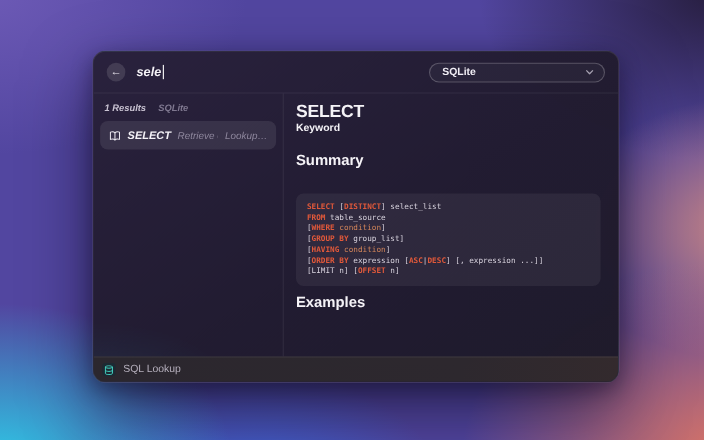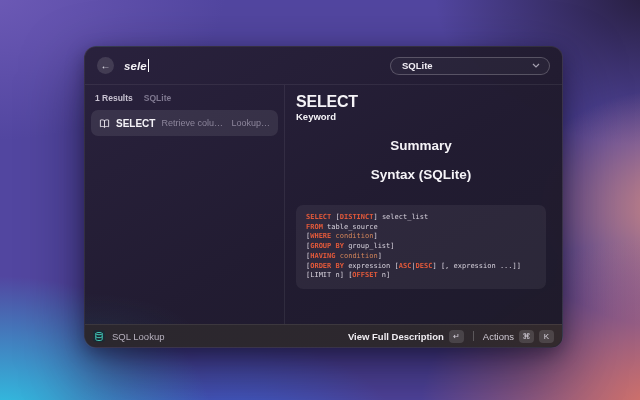--- a/index.html
+++ b/index.html
@@ -43,60 +43,60 @@
   .pill {
     flex:none; width:160px; height:18px; border-radius:10px;
     border:1px solid rgba(255,255,255,0.22); background:rgba(255,255,255,0.03);
     display:flex; align-items:center; justify-content:space-between; padding:0 9px 0 11px; cursor:pointer;
   }
   .pill .pv { font-size:9.5px; font-weight:700; color:#f1eef5; }
   .pill svg { opacity:0.75; }
 
   
   .body { flex:1; min-height:0; display:flex; }
-  .sidebar { flex:none; width:200px; border-right:1px solid rgba(255,255,255,0.07); padding:8px 6px; }
+  .sidebar { flex:none; width:173px; border-right:1px solid rgba(255,255,255,0.07); padding:8px 6px;font-style:italic; }
   .side-head { display:flex; gap:11px; margin:0 0 7px 4px; }
   .side-head .c1 { font-size:8.5px; font-weight:700; color:#c9c3d2; }
   .side-head .c2 { font-size:8.5px; font-weight:700; color:#7f7890; }
   .result-item {
     height:26px; border-radius:7px; display:flex; align-items:center; gap:6px;
     padding:0 8px; cursor:pointer;
   }
   .result-item.selected { background:rgba(255,255,255,0.085); }
   .result-item .ic { flex:none; display:flex; }
   .ri-title { font-size:10px; font-weight:700; color:#f4f2f7; white-space:nowrap; }
   .ri-sub, .ri-type { font-size:9px; color:#8d869c; white-space:nowrap; overflow:hidden; }
   .ri-sub { flex:1; min-width:0; }
   .ri-type { flex:none; }
 
   
   .main { flex:1; min-width:0; padding:6px 16px 0 11px; overflow:hidden; }
   .main h1 { font-size:16px; font-weight:700; letter-spacing:-0.2px; line-height:18px; margin-top:2px; }
   .type-label { font-size:9.5px; font-weight:700; margin-top:0; }
-  .main h2 { font-size:13.5px; font-weight:700; line-height:16px;text-align:center; }
+  .main h2 { font-size:13.5px; font-weight:700; line-height:16px; }
   .h-summary { margin-top:16px; }
   .summary-text { font-size:10px; color:#d9d4e0; line-height:13px; margin-top:5px; }
   .h-syntax { margin-top:13px; }
   .code {
     margin-top:22px; background:rgba(255,255,255,0.06); border-radius:7px;
     padding:8px 10px; font-family:"DejaVu Sans Mono", monospace;
     font-size:7px; line-height:9.7px; color:#d8d3de; white-space:pre;
   }
   .tok-k { color:var(--kw,#e2593a); font-weight:700; }
   .tok-a { color:var(--kw2,#d2855a); }
   .tok-p { color:#d8d3de; }
   .h-examples { margin-top:7px; }
 
   
   .footer {
     flex:none; height:23px; border-top:1px solid rgba(255,255,255,0.08);
     background:linear-gradient(90deg, #2b272e 0%, #2d282e 70%, #332a2d 100%);
     display:flex; align-items:center; padding:0 8px;
   }
-  .app { display:flex; align-items:center; gap:7px; flex:1; }
+  .app { display:flex; align-items:flex-start; gap:7px; flex:1; }
   .app-icon {
     width:12px; height:12px; border-radius:3px; background:#1c2a33;
     display:flex; align-items:center; justify-content:center;
   }
   .app-name { font-size:9.5px; color:#b6b0bd; }
   .foot-actions { display:flex; align-items:center; gap:5px; }
   .fa-label { font-size:9.5px; font-weight:700; color:#f0edf2; cursor:pointer; }
   .fa-label.dim { color:#cfcad4; font-weight:400; }
   .key {
     min-width:15px; height:13px; padding:0 3px; border-radius:4px;
@@ -146,43 +146,35 @@
           <span class="ri-type">Lookup…</span>
         </div>
       </div>
 
       <div class="main">
         <h1>SELECT</h1>
         <div class="type-label">Keyword</div>
 
         <h2 class="h-summary">Summary</h2>
 
-        <h2 class="h-syntax">Syntax (SQLite)</h2>
         <div class="code" id="syntax-code"><div class="code-line"><span class="tok-k">SELECT</span><span class="tok-p"> [</span><span class="tok-k">DISTINCT</span><span class="tok-p">] select_list</span></div><div class="code-line"><span class="tok-k">FROM</span><span class="tok-p"> table_source</span></div><div class="code-line"><span class="tok-p">[</span><span class="tok-k">WHERE</span><span class="tok-p"> </span><span class="tok-a">condition</span><span class="tok-p">]</span></div><div class="code-line"><span class="tok-p">[</span><span class="tok-k">GROUP BY</span><span class="tok-p"> group_list]</span></div><div class="code-line"><span class="tok-p">[</span><span class="tok-k">HAVING</span><span class="tok-p"> </span><span class="tok-a">condition</span><span class="tok-p">]</span></div><div class="code-line"><span class="tok-p">[</span><span class="tok-k">ORDER BY</span><span class="tok-p"> expression [</span><span class="tok-k">ASC</span><span class="tok-p">|</span><span class="tok-k">DESC</span><span class="tok-p">] [, expression ...]]</span></div><div class="code-line"><span class="tok-p">[LIMIT n] [</span><span class="tok-k">OFFSET</span><span class="tok-p"> n]</span></div></div>
 
+        <h2 class="h-examples">Examples</h2>
 
       </div>
 
     </div>
 
     <div class="footer">
       <div class="app">
         <span class="app-icon">
           <svg width="8" height="9" viewBox="0 0 12 14" fill="none" stroke="#45d6c3" stroke-width="1.4">
             <ellipse cx="6" cy="2.5" rx="5" ry="1.8"></ellipse>
             <path d="M1 2.5 V11.5 C1 12.5 3.2 13.3 6 13.3 C8.8 13.3 11 12.5 11 11.5 V2.5"></path>
             <path d="M1 7 C1 8 3.2 8.8 6 8.8 C8.8 8.8 11 8 11 7"></path>
           </svg>
         </span>
         <span class="app-name">SQL Lookup</span>
       </div>
-      <div class="foot-actions">
-        <span class="fa-label">View Full Description</span>
-        <span class="key">↵</span>
-        <span class="sep"></span>
-        <span class="fa-label dim">Actions</span>
-        <span class="key">⌘</span>
-        <span class="key">K</span>
-      </div>
     </div>
 
   </div>
 </div>
 
 </body></html>

